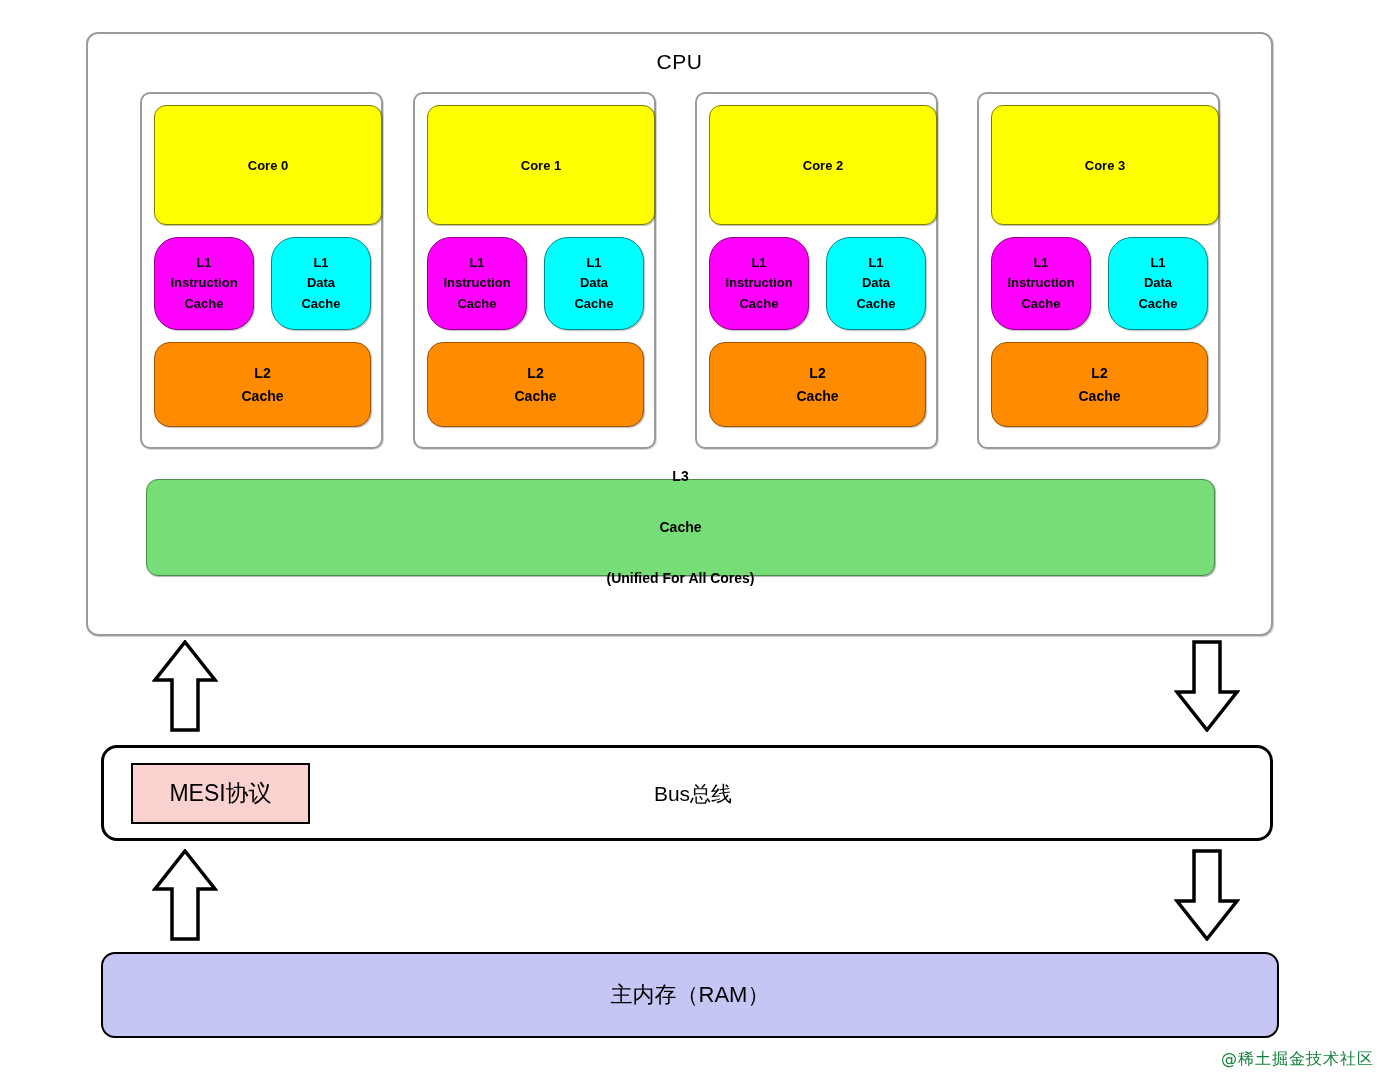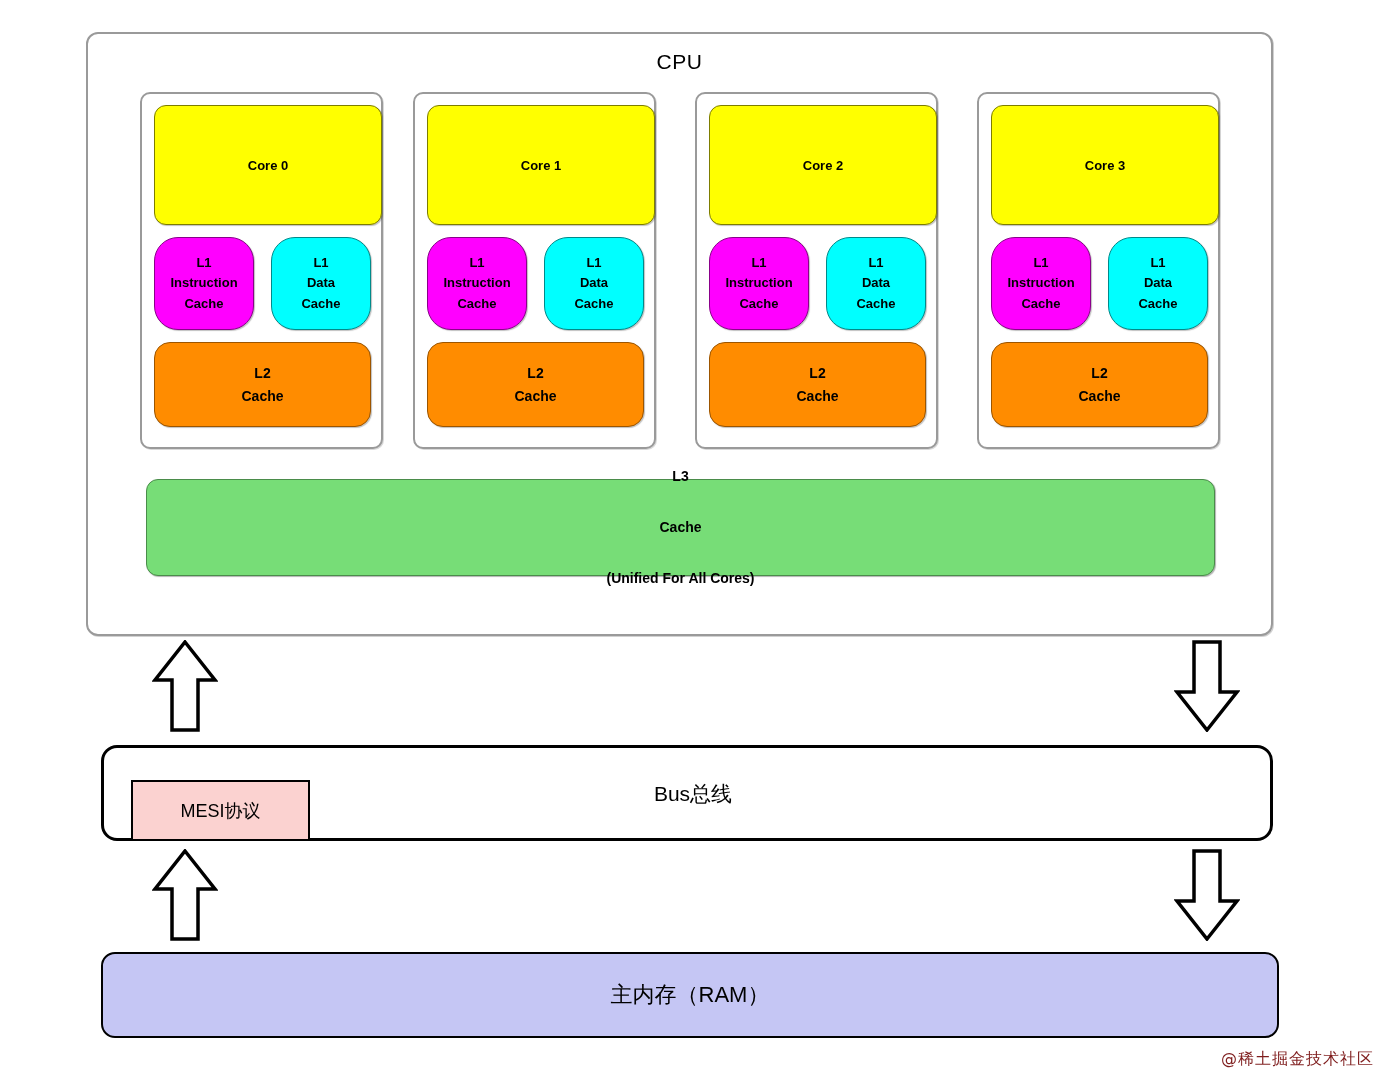--- a/index.html
+++ b/index.html
@@ -98,25 +98,25 @@
     border: 3px solid #000000;
     border-radius: 16px;
     background: #ffffff;
   }
   #bus-label {
     left: 107px; top: 780px; width: 1172px;
     text-align: center;
     font-size: 21px; color: #000000;
   }
   #mesi-box {
-    left: 131px; top: 780px; width: 179px; height: 61px;
+    left: 131px; top: 763px; width: 179px; height: 61px;
     background: #fbd2d0;
     border: 2.5px solid #000000;
     display: flex; align-items: center; justify-content: center;
-    font-size: 18px; color: #000000;
+    font-size: 23px; color: #000000;
   }
 
   
   #ram-box {
     left: 101px; top: 952px; width: 1178px; height: 86px;
     background: #c5c6f4;
     border: 2.5px solid #000000;
     border-radius: 14px;
     display: flex; align-items: center; justify-content: center;
     font-size: 22px; color: #000000;
@@ -127,21 +127,21 @@
   #arrow-bus-to-cpu   { left: 152px;  top: 640px; }
   #arrow-cpu-to-bus   { left: 1174px; top: 640px; }
   #arrow-ram-to-bus   { left: 152px;  top: 849px; }
   #arrow-bus-to-ram   { left: 1174px; top: 849px; }
   .arrow svg { display: block; }
 
   
   #watermark {
     right: 14px; bottom: 8px;
     font-size: 16px;
-    color: #7f1d1d;
+    color: #15803d;
     letter-spacing: 1px;
     font-family: "DejaVu Sans", sans-serif;
   }
 </style>
 </head>
 <body>
 
 <div class="abs" id="cpu-box"></div>
 <div class="abs" id="cpu-title">CPU</div>
 

